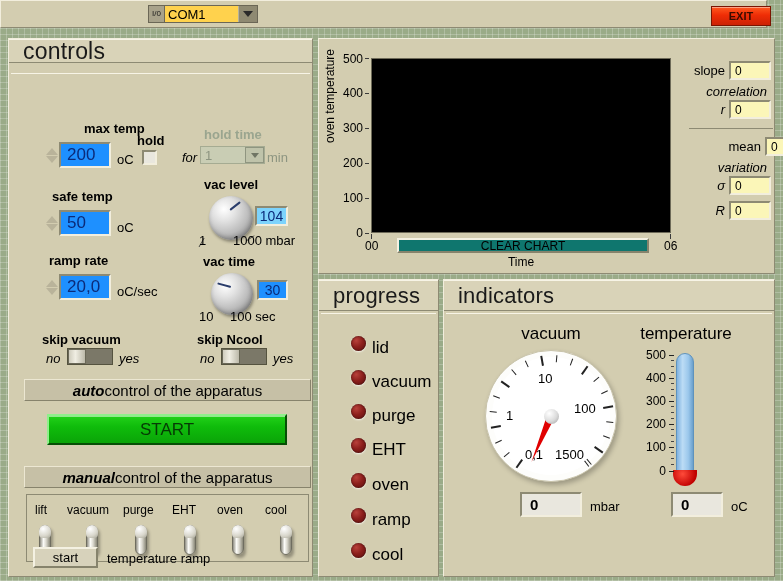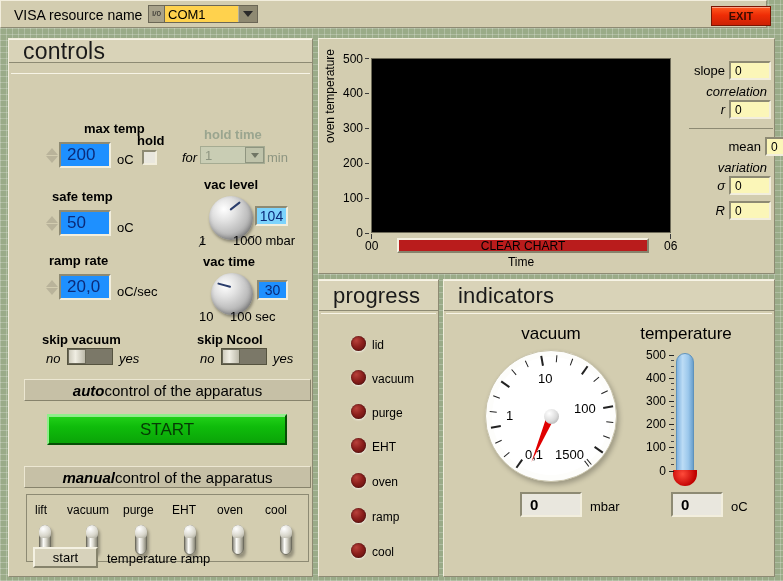--- a/index.html
+++ b/index.html
@@ -141,36 +141,36 @@
 
   
   #chartpanel { left:318px; top:38px; width:457px; height:236px; }
   #plot { position:absolute; left:52px; top:19px; width:300px; height:175px; background:#000;
      border:1px solid #6d6a58; }
   #ylabel { position:absolute; left:-64px; top:50px; width:150px; text-align:center;
      transform:rotate(-90deg); font-size:12px; }
   .ytick { position:absolute; right:0; width:44px; text-align:right; font-size:12px; }
   .ytickmark { position:absolute; width:4px; height:1px; background:#3a3a3a; }
   #clear-chart { position:absolute; left:78px; top:199px; width:252px; height:15px;
-     background:#b91c1c; border:2px solid; border-color:#f4f1e2 #86836c #86836c #f4f1e2;
+     background:#0f766e; border:2px solid; border-color:#f4f1e2 #86836c #86836c #f4f1e2;
      display:flex; align-items:center; justify-content:center; font-size:12px; }
   #xlabel { position:absolute; left:52px; top:216px; width:300px; text-align:center; font-size:12px; }
 
   
   #stats { position:absolute; left:370px; top:4px; width:84px; height:190px; }
   .statrow { position:absolute; display:flex; align-items:center; }
   .statlbl { font-size:13px; text-align:right; margin-right:4px; }
   .statlbl.it { font-style:italic; }
 
   
   #progress { left:318px; top:279px; width:121px; height:298px; }
   .led { position:absolute; width:15px; height:15px; border-radius:50%;
      background: radial-gradient(circle at 35% 30%, #b8413b 0%, #8c1f1c 45%, #5a0f0e 100%);
      box-shadow: 0 1px 2px rgba(255,255,255,.75), inset 0 0 2px rgba(0,0,0,.6); }
-  .ledlbl { position:absolute; font-size:12px; }
+  .ledlbl { position:absolute; font-size:17px; }
 
   
   #indicators { left:443px; top:279px; width:332px; height:298px; }
   #gauge { position:absolute; left:41px; top:70px; width:132px; height:132px; border-radius:50%;
      background:#fdfdfb; border:1px solid #c9c4ab;
      box-shadow: 2px 3px 5px rgba(0,0,0,.25); }
   #gauge-inner { position:absolute; inset:6px; border-radius:50%; background:#ffffff; }
   .gtick { position:absolute; left:50%; top:4px; width:1px; height:7px; background:#222;
      transform-origin: 50% 62px; }
   .gtick.major { width:2px; height:10px; transform-origin: 50% 62px; }
@@ -193,21 +193,20 @@
      border-radius:0 0 12px 12px;
      background: radial-gradient(circle at 40% 25%, #ff4b3a, #c00000 70%); }
   .ttick { position:absolute; right:0; font-size:12px; text-align:right; width:32px; }
   .ttickmark { position:absolute; width:5px; height:1px; background:#222; }
   .tticksmall { position:absolute; width:3px; height:1px; background:#444; }
 </style>
 </head>
 <body>
 
 <div id="topbar">
-  <div id="visa-label">VISA resource name</div>
   <div id="visa-combo">
     <div id="visa-io">I/<span style="font-size:8px">0</span></div>
     <div id="visa-value">COM1</div>
     <div id="visa-arrow">
         <div class="tri"></div>
       </div>
   </div>
   <div id="exit-btn">EXIT</div>
 </div>
 

